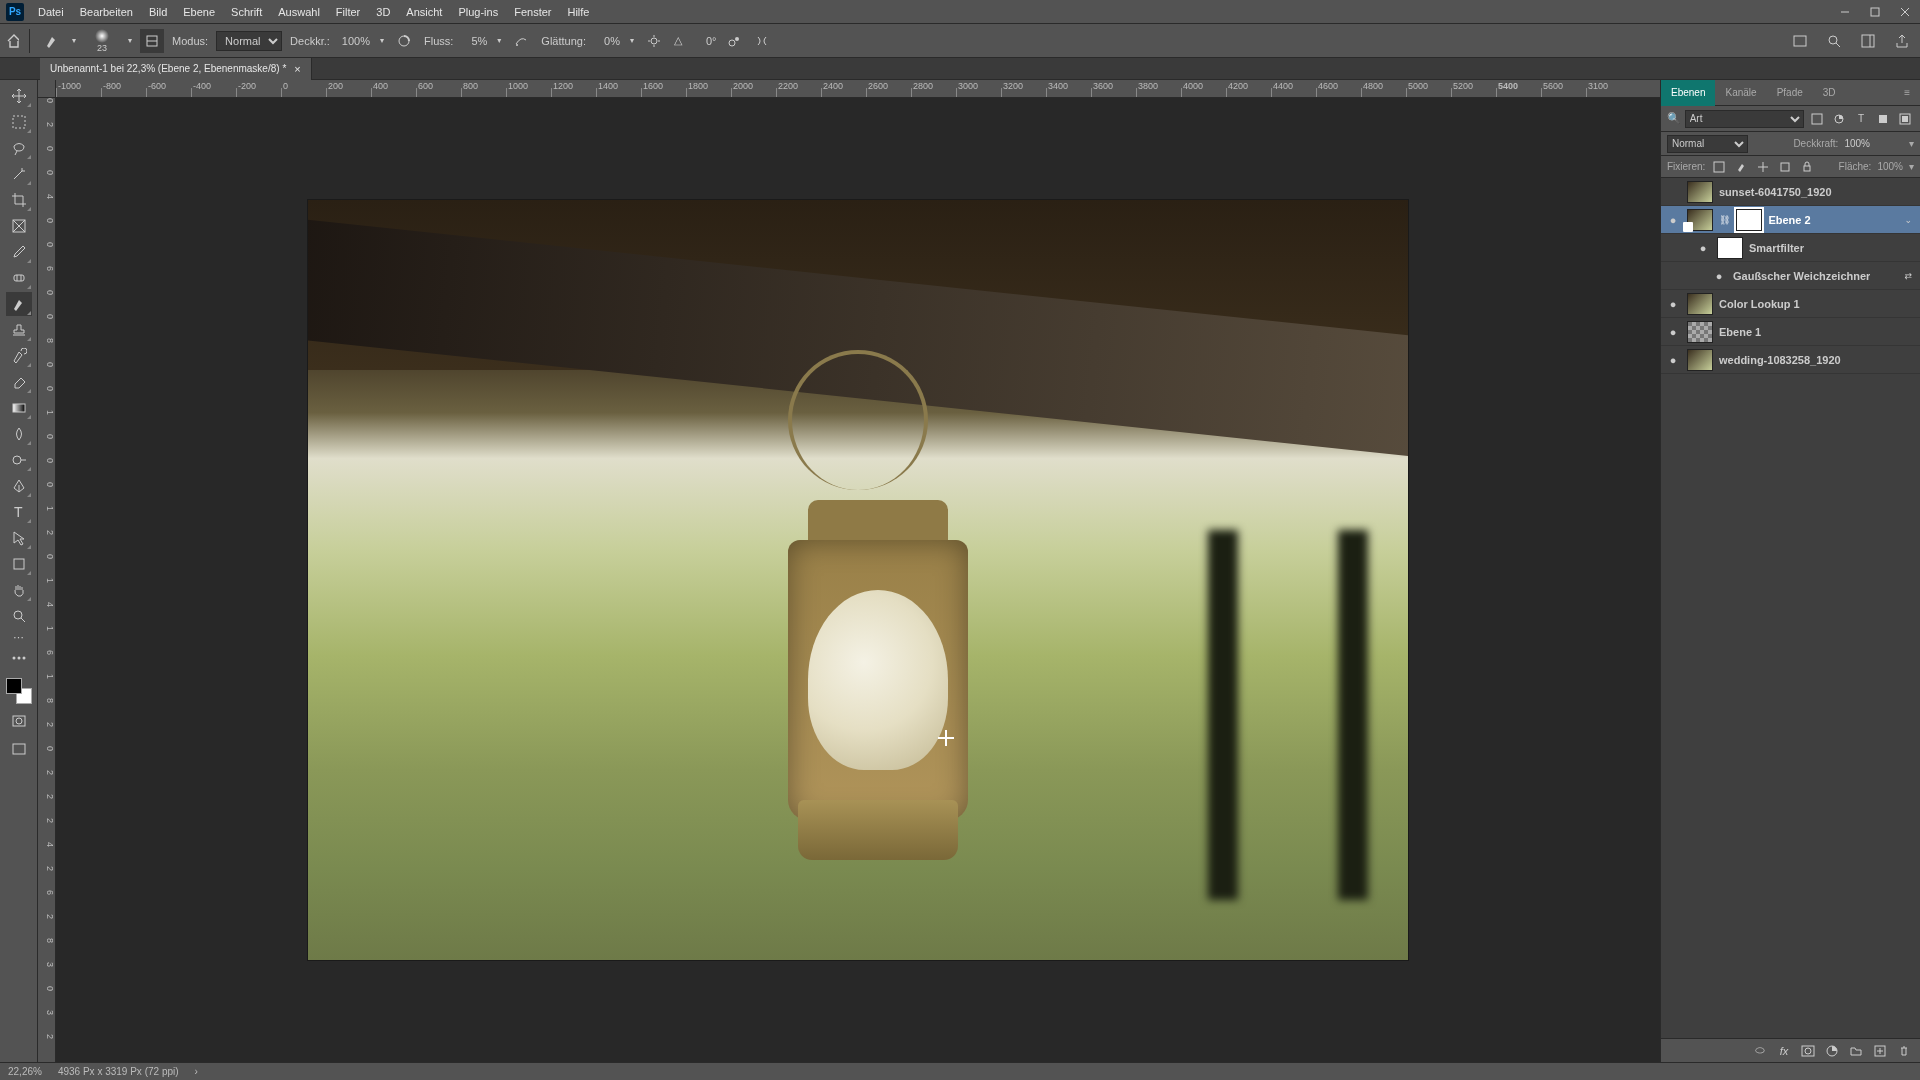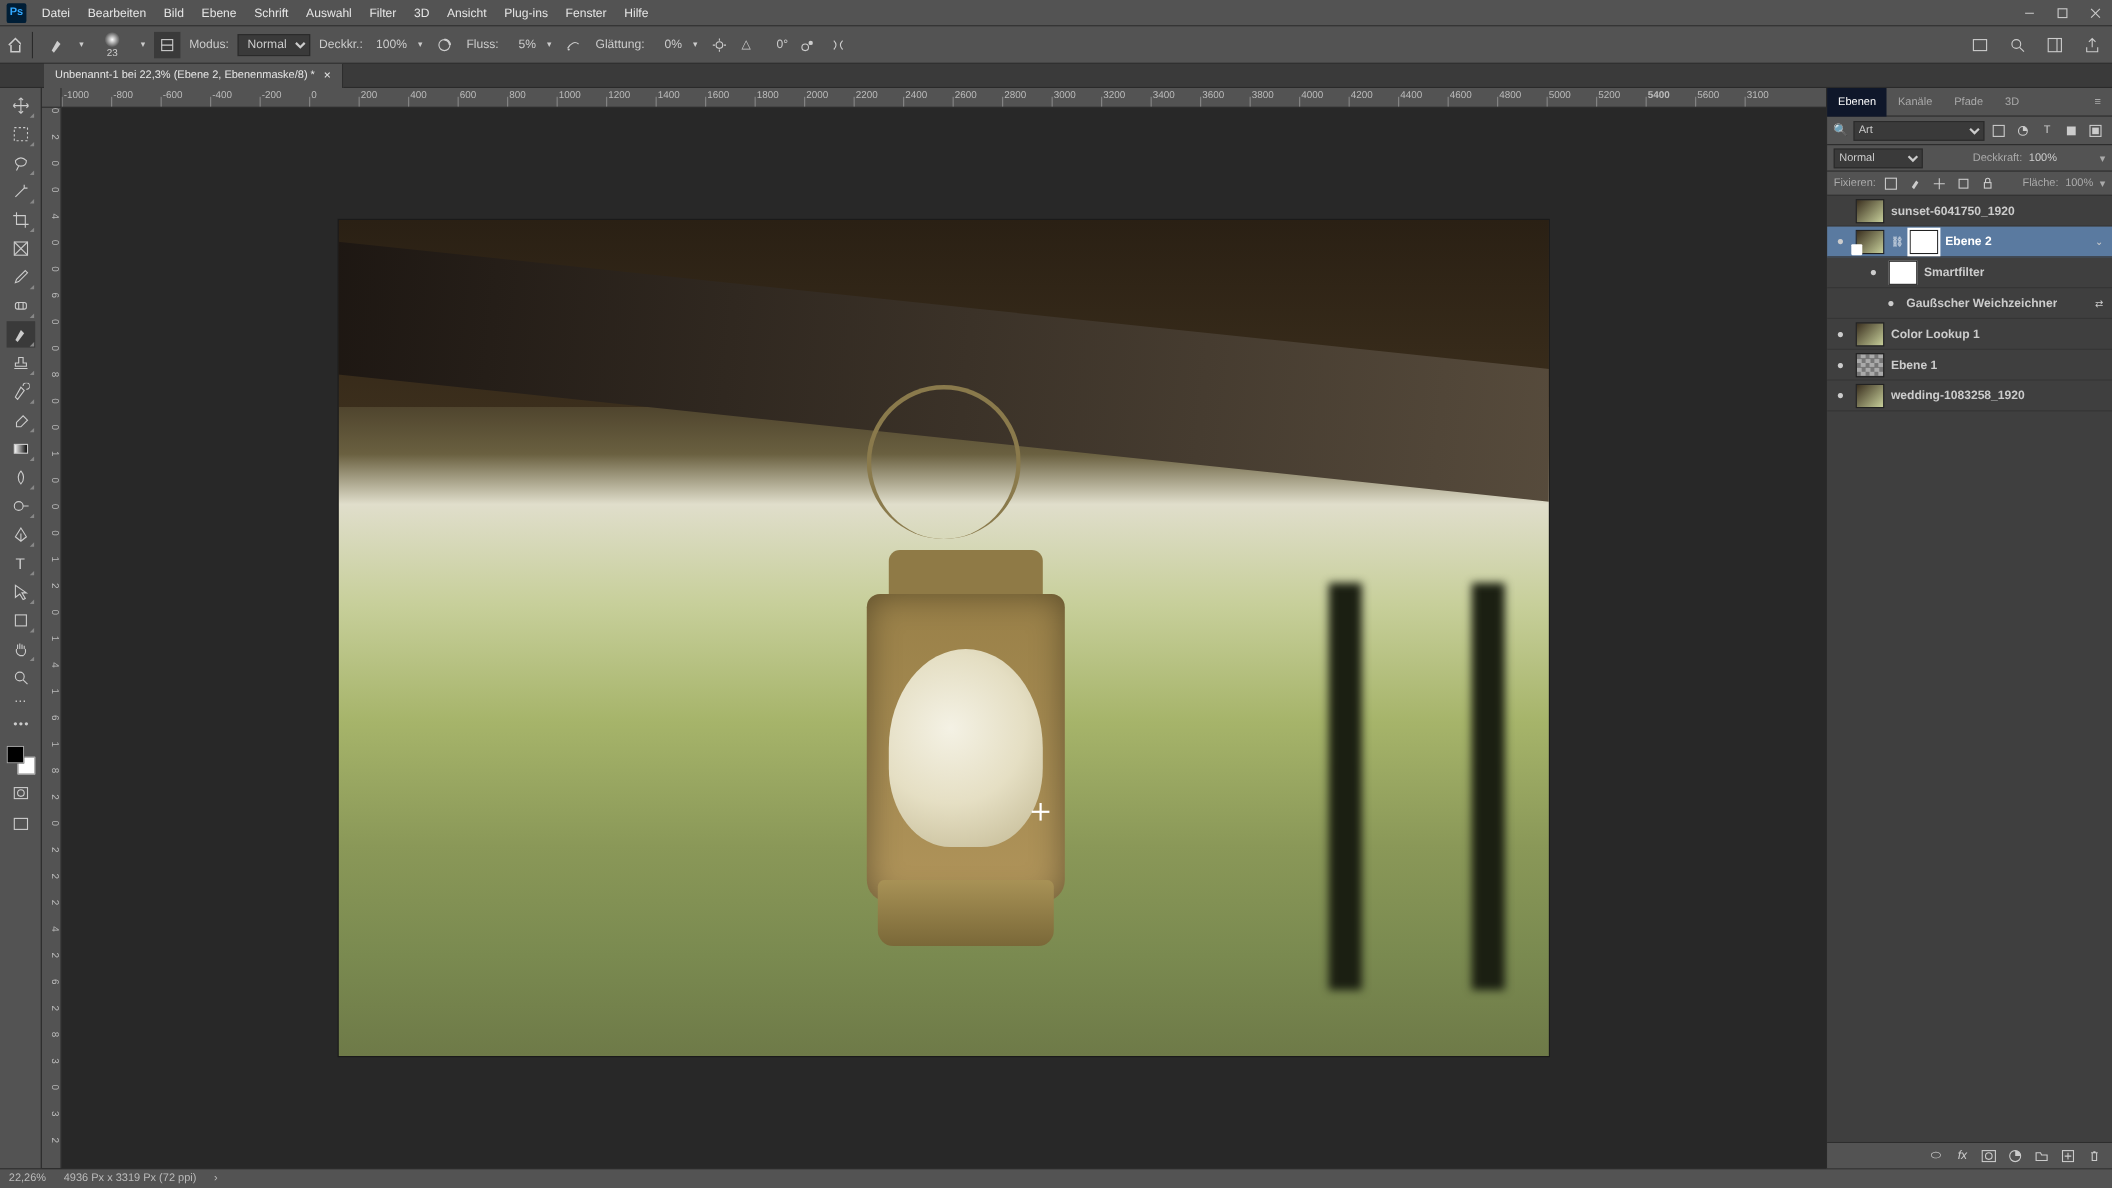--- a/index.html
+++ b/index.html
@@ -66,21 +66,21 @@
 .tree2 { position: absolute; top: 330px; left: 1030px; width: 30px; height: 370px; background: #1b1f12; filter: blur(4px); }
 .cursor-cross { position: absolute; top: 530px; left: 630px; width: 16px; height: 16px; }
 .cursor-cross::before, .cursor-cross::after { content: ""; position: absolute; background: #fff; }
 .cursor-cross::before { left: 7px; top: 0; width: 2px; height: 16px; }
 .cursor-cross::after { top: 7px; left: 0; height: 2px; width: 16px; }
 
 
 .right-panel { width: 260px; background: #535353; border-left: 1px solid #2a2a2a; display: flex; flex-direction: column; }
 .panel-tabs { height: 26px; display: flex; align-items: center; border-bottom: 1px solid #2a2a2a; }
 .panel-tabs .ptab { padding: 0 10px; line-height: 26px; color: #aaa; font-size: 10px; }
-.panel-tabs .ptab.active { color: #fff; background: #0f172a; }
+.panel-tabs .ptab.active { color: #fff; background: #0f766e; }
 .panel-search { height: 26px; display: flex; align-items: center; padding: 0 6px; gap: 4px; border-bottom: 1px solid #2a2a2a; }
 .panel-search select { flex: 1; background: #3a3a3a; color: #ccc; border: 1px solid #2a2a2a; height: 18px; font-size: 10px; }
 .panel-search .mini { width: 18px; height: 18px; display: flex; align-items: center; justify-content: center; color: #ccc; font-size: 10px; }
 .panel-blend { height: 24px; display: flex; align-items: center; padding: 0 6px; gap: 6px; border-bottom: 1px solid #2a2a2a; }
 .panel-blend select { background: #3a3a3a; color: #ccc; border: 1px solid #2a2a2a; height: 18px; font-size: 10px; width: 120px; }
 .panel-blend .lbl { font-size: 10px; color: #aaa; padding-left: 33px; }
 .panel-blend .val { font-size: 10px; color: #ccc; width: 34px; text-align: right; }
 .panel-lock { height: 22px; display: flex; align-items: center; padding: 0 6px; gap: 6px; font-size: 10px; color: #aaa; border-bottom: 1px solid #2a2a2a; }
 .panel-lock .mini { width: 16px; height: 16px; display: flex; align-items: center; justify-content: center; }
 

